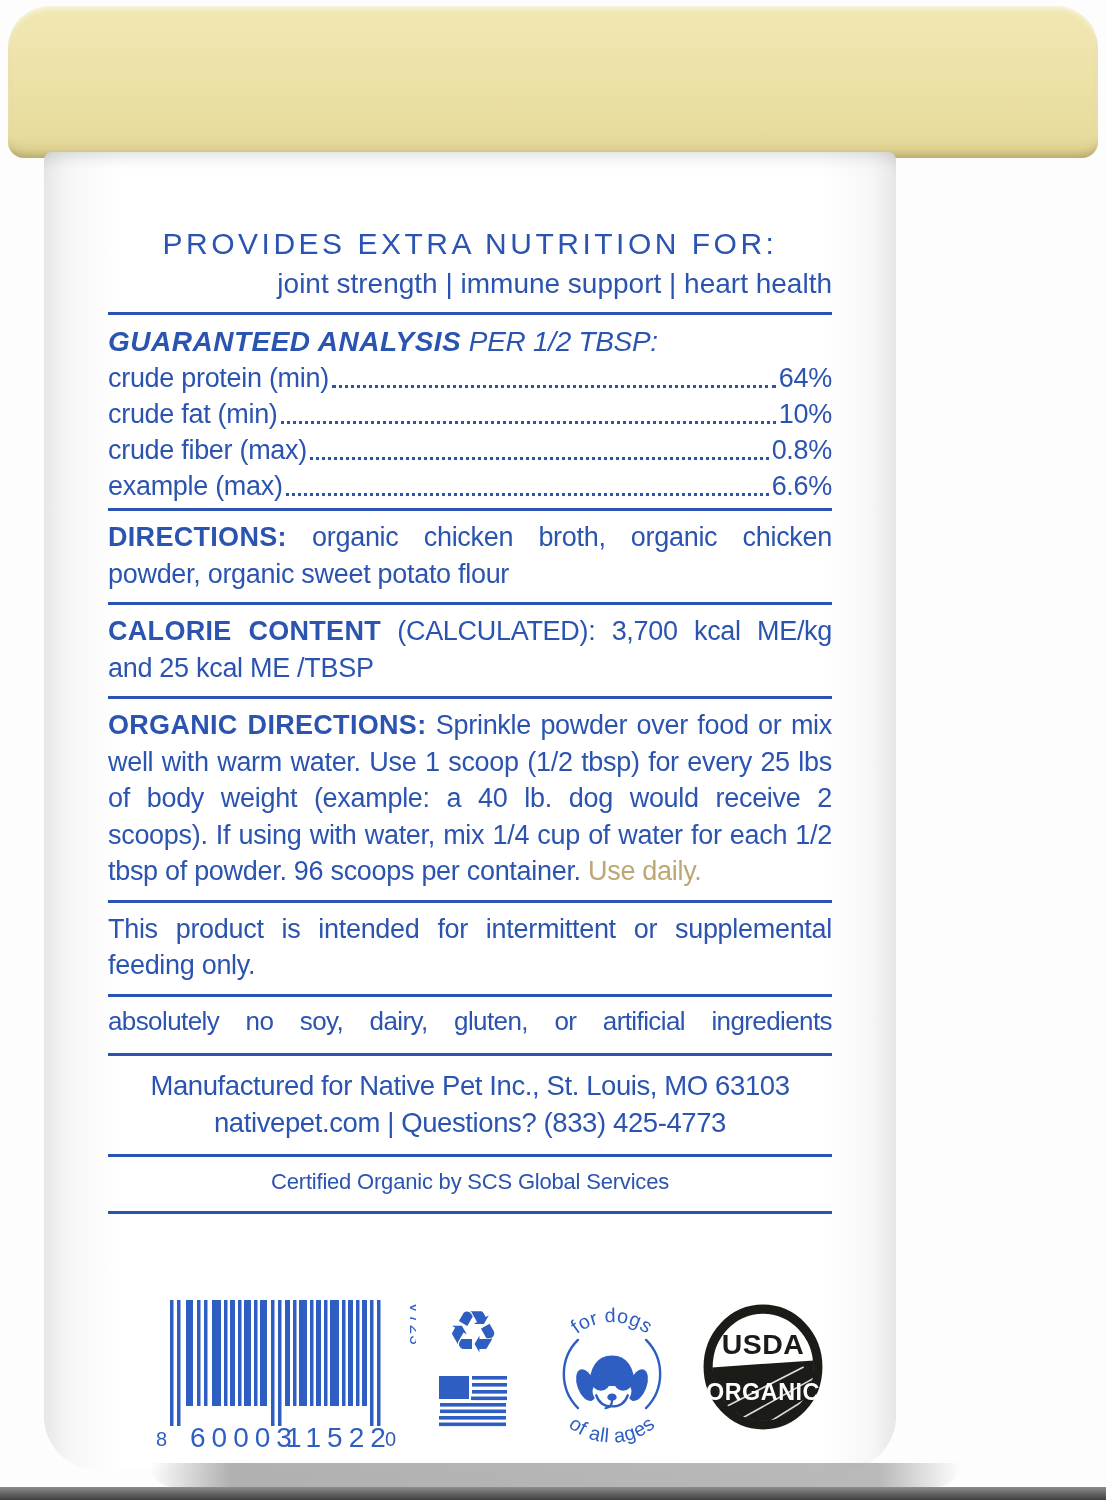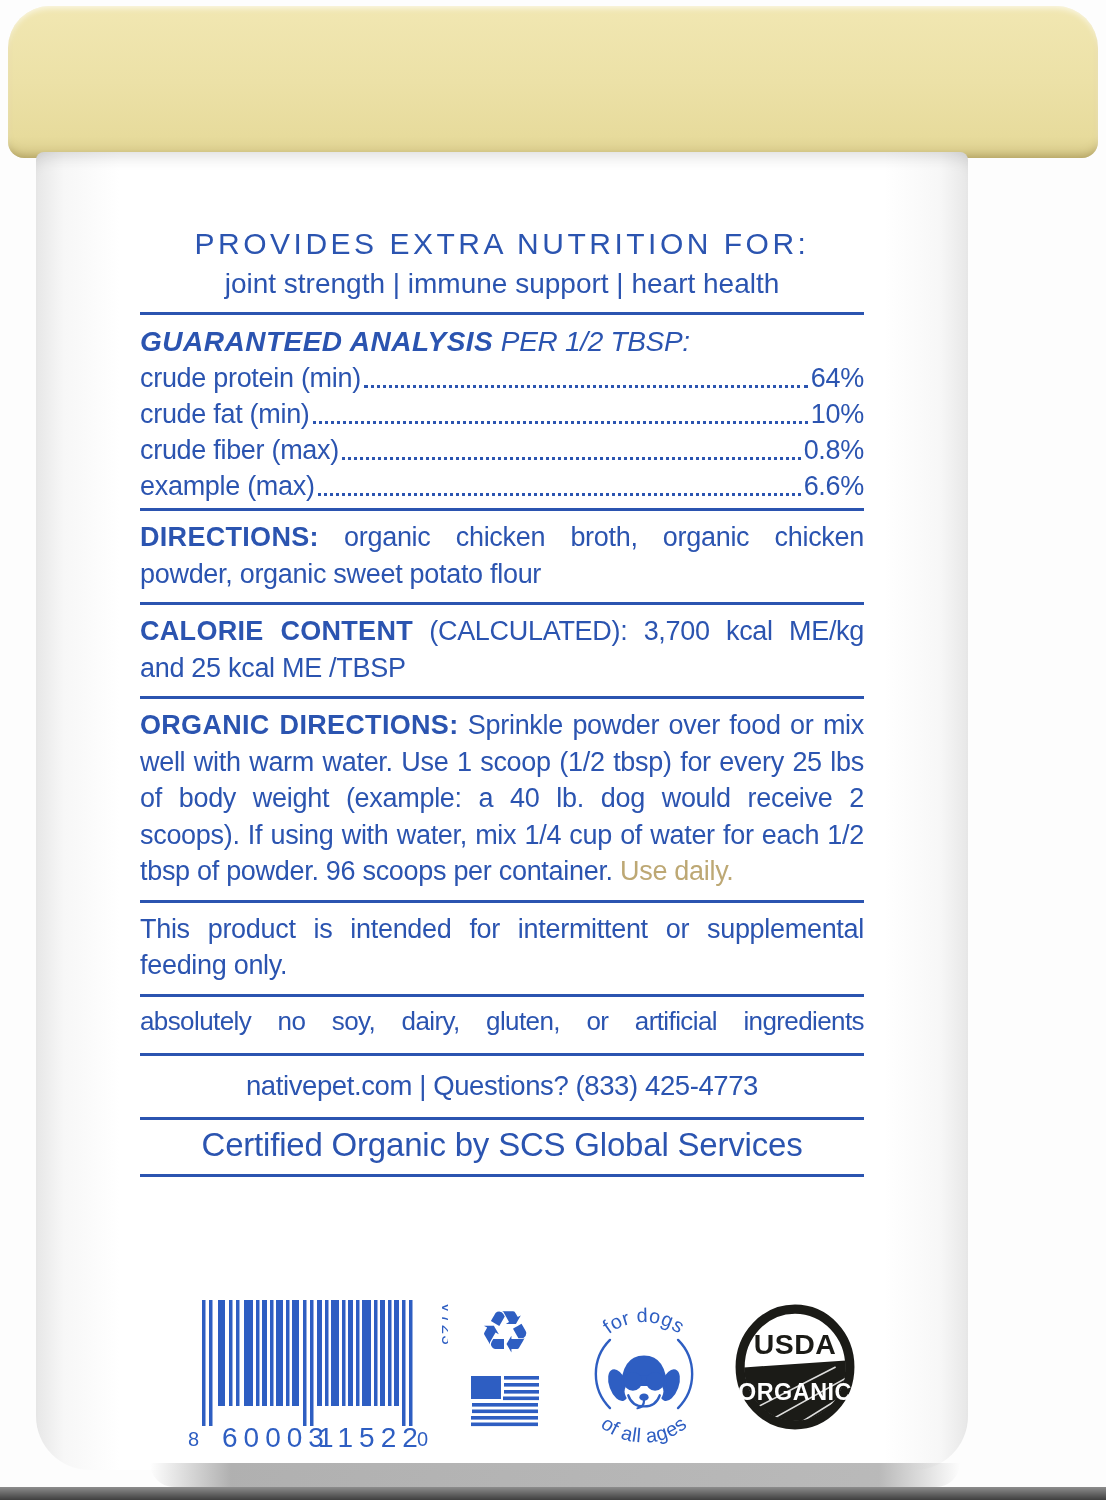--- a/index.html
+++ b/index.html
@@ -18,47 +18,47 @@
   
   .floor{position:absolute;left:0;bottom:0;width:1106px;height:13px;
     background:linear-gradient(180deg,#8d8d8d,#3f3f3f);}
   .base-shadow{position:absolute;left:150px;bottom:13px;width:810px;height:24px;
     background:linear-gradient(90deg,rgba(125,125,125,0) 0%,rgba(125,125,125,.6) 10%,rgba(140,140,140,.6) 90%,rgba(125,125,125,0) 100%);
     border-radius:0 0 26px 26px;}
   .lid{position:absolute;left:8px;top:6px;width:1090px;height:152px;
     background:linear-gradient(180deg,#f1e7b2 0%,#ece1a7 50%,#e7db9c 86%,#d9cc8c 100%);
     border-radius:42px 42px 16px 16px;
     box-shadow:inset 0 -8px 10px -6px rgba(130,110,45,.5), inset 0 4px 6px -2px rgba(255,255,255,.7);}
-  .tin-body{position:absolute;left:36px;top:152px;width:932px;height:1318px;
+  .tin-body{position:absolute;left:44px;top:152px;width:852px;height:1318px;
     background:linear-gradient(90deg,#e7e7e7 0%,#f7f7f7 3%,#ffffff 9%,#ffffff 91%,#f7f7f7 97%,#e7e7e7 100%);
     border-radius:8px 8px 54px 54px;
     box-shadow:inset 0 16px 16px -12px rgba(0,0,0,.14);}
   
   .label-col{position:absolute;left:50%;transform:translateX(-50%);top:73px;width:724px;
     font-size:27px;line-height:36.5px;letter-spacing:-0.3px;}
   .divider{height:3px;background:var(--blue);}
   .hdr-title{text-align:center;font-size:30px;letter-spacing:3.5px;line-height:37px;}
-  .hdr-sub{text-align:center;font-size:28px;margin-top:4px;letter-spacing:0;}
+  .hdr-sub{text-align:right;font-size:28px;margin-top:4px;letter-spacing:0;}
   .facts-title{text-align:center;font-weight:700;font-size:30px;letter-spacing:1.5px;margin-top:28px;line-height:38px;}
   .div-1{margin-top:9px;}
   .ga-head{margin-top:9px;font-size:28px;font-style:italic;}
   .ga-head b{letter-spacing:.5px;}
   .ga-row{display:flex;align-items:flex-end;font-size:27px;line-height:36px;}
   .ga-row .lbl,.ga-row .val{white-space:nowrap;}
   .ga-dots{flex:1;border-bottom:3.5px dotted var(--blue);margin:0 3px 8px 3px;min-width:20px;}
   .div-2{margin-top:4px;}
   .para{margin-top:8px;text-align:justify;}
   .para b{letter-spacing:.3px;}
   .div-3{margin-top:10px;}
   .tan{color:var(--tan);}
   .no-claim{margin-top:6px;font-size:26px;letter-spacing:-0.6px;text-align:justify;text-align-last:justify;}
   .div-4{margin-top:14px;}
   .mfr{margin-top:11px;text-align:center;font-size:27.5px;line-height:37px;letter-spacing:-0.4px;}
   .div-5{margin-top:13px;}
-  .cert{margin-top:7px;text-align:center;font-size:33px;letter-spacing:-0.2px;}
+  .cert{margin-top:7px;text-align:center;font-size:22px;letter-spacing:-0.2px;}
   .div-6{margin-top:10px;}
   
   .bottom-row{position:absolute;left:50%;transform:translateX(-50%);top:1148px;width:724px;height:152px;
     display:flex;align-items:flex-start;}
   .barcode-wrap{margin-left:46px;width:262px;}
   .eco-col{margin-left:22px;width:70px;display:flex;flex-direction:column;align-items:center;}
   .recycle{font-family:"DejaVu Sans",sans-serif;font-size:58px;line-height:60px;color:var(--icon-blue);margin-top:2px;}
   .flag{margin-top:12px;}
   .dog-badge{margin-left:30px;}
   .usda{margin-left:16px;margin-top:4px;}
@@ -118,20 +118,21 @@
 
     <p class="para">This product is intended for intermittent or supplemental feeding only.</p>
 
     <div class="divider div-3"></div>
 
     <p class="no-claim">absolutely no soy, dairy, gluten, or artificial ingredients</p>
 
     <div class="divider div-4"></div>
 
     <div class="mfr">
+      <div>Manufactured for Native Pet Inc., St. Louis, MO 63103</div>
       <div>nativepet.com | Questions? (833) 425-4773</div>
     </div>
 
     <div class="divider div-5"></div>
 
     <div class="cert">Certified Organic by SCS Global Services</div>
 
     <div class="divider div-6"></div>
 
   </div>

